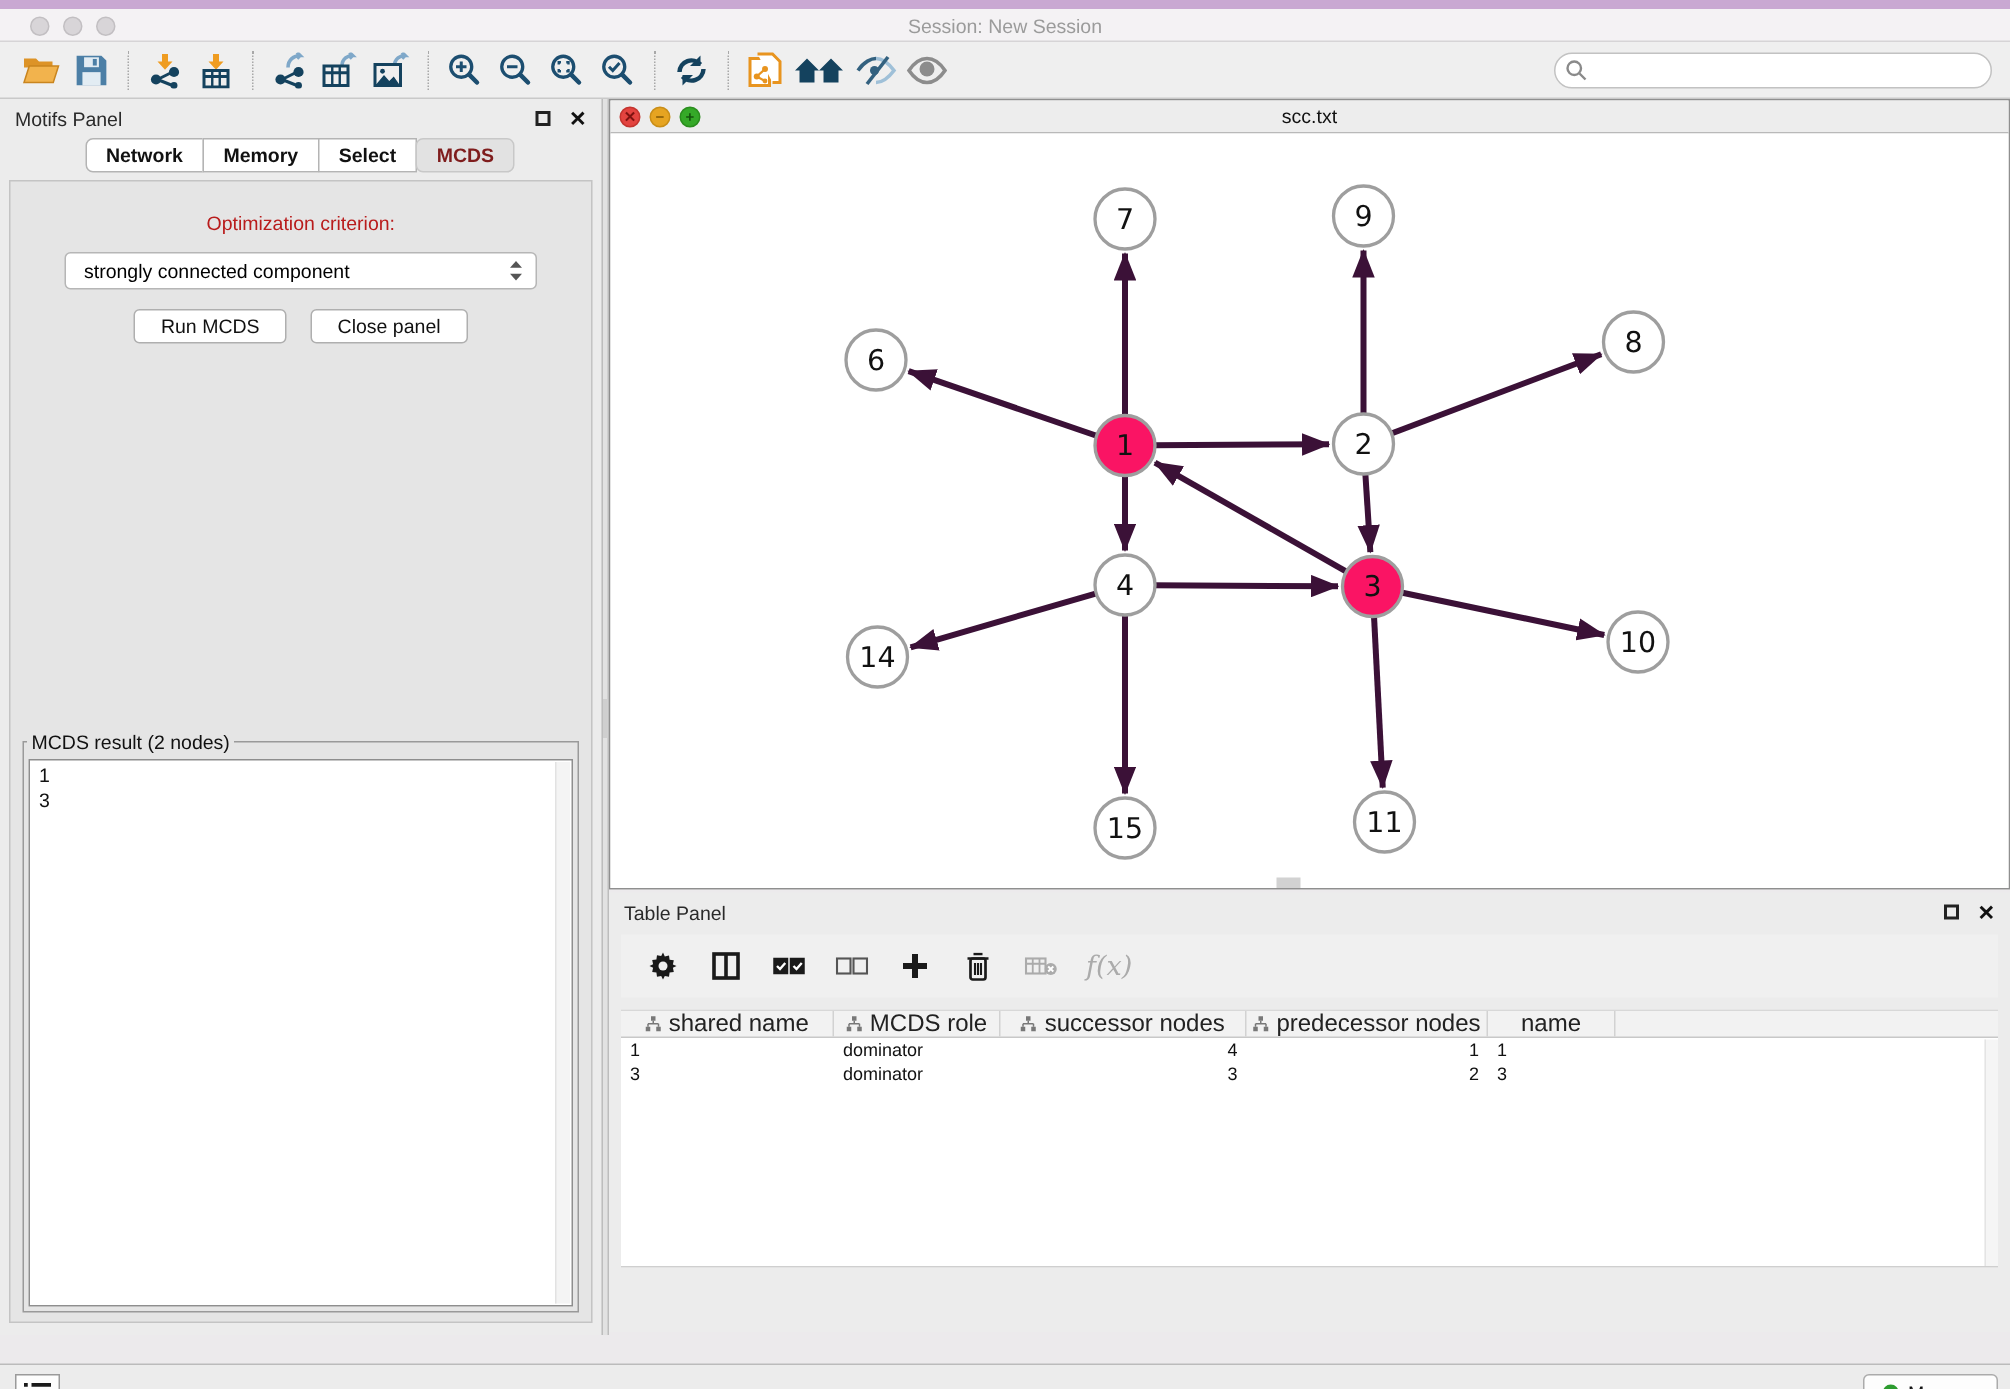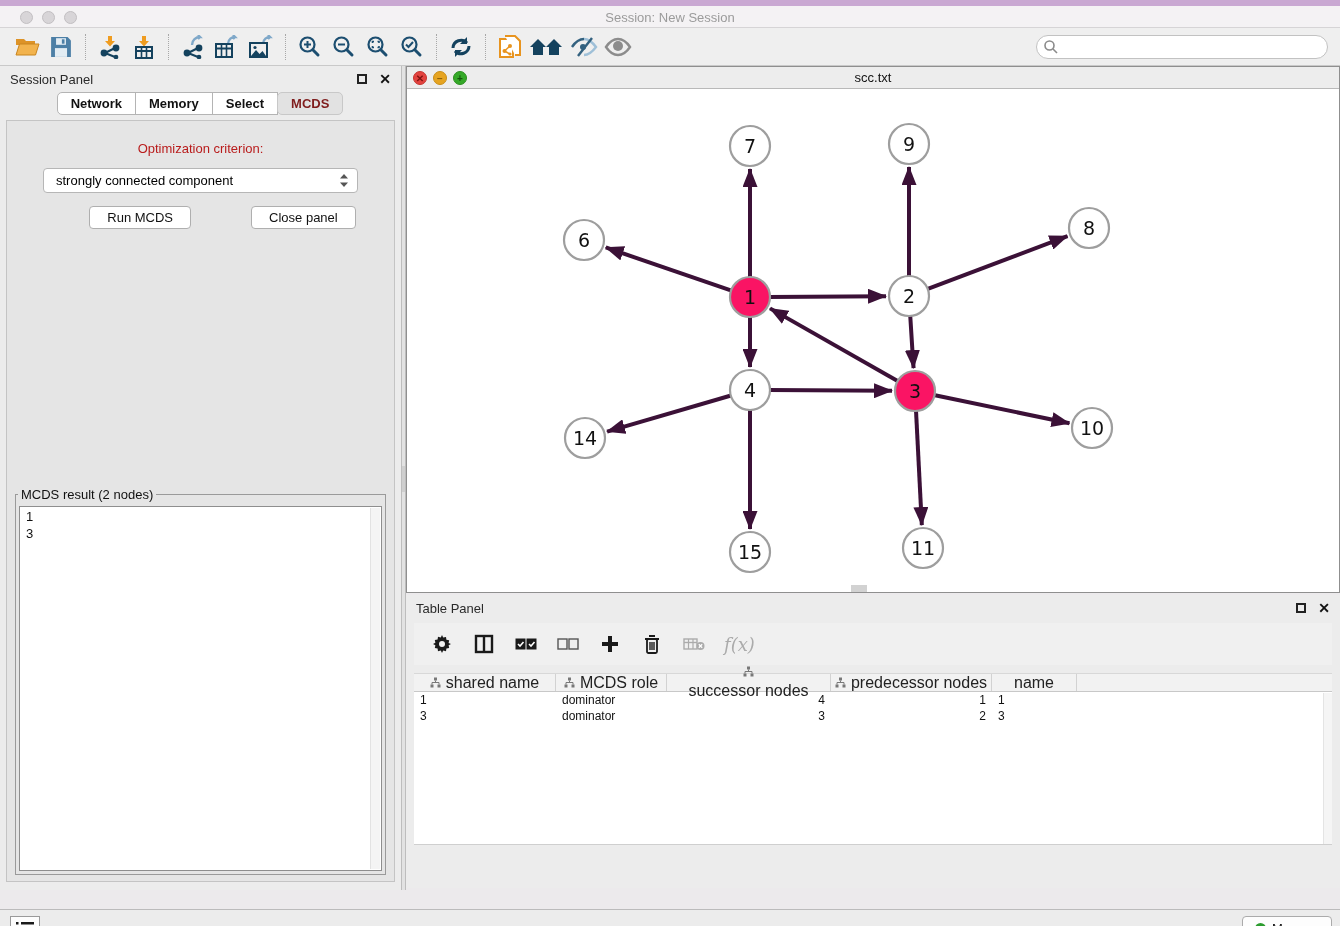--- a/index.html
+++ b/index.html
@@ -40,21 +40,21 @@
   #cp-content { position:absolute; left:6px; right:6px; top:54px; bottom:8px;
     background:#E5E5E5; border:1px solid #C4C4C4; }
   #opt-label { text-align:center; margin-top:20px; font-size:13px; color:#b91c1c; }
   #criterion-select { margin:12px 36px 0 36px; height:25px; background:#FFF;
     border:1px solid #B6B6B6; border-radius:4px; display:flex; align-items:center;
     padding:0 8px 0 12px; font-size:13px; cursor:pointer; }
   #criterion-select .sel-label { flex:1; }
   .btn-row { display:flex; justify-content:center; gap:16px; margin-top:13px; }
   .mac-btn { background:#FFF; border:1px solid #AFAFAF; border-radius:4px;
     padding:3px 17px; font-size:13px; color:#111; cursor:pointer;
-    font-family:"Liberation Sans",sans-serif;margin-left:44px; }
+    font-family:"Liberation Sans",sans-serif; }
   #result-fieldset { position:absolute; left:8px; right:8px; top:366px; bottom:6px;
     border:1px solid #9A9A9A; }
   #result-fieldset legend { font-size:13px; padding:0 3px; margin-left:2px; color:#111; }
   #result-box { position:absolute; left:3px; right:3px; top:4px; bottom:3px;
     background:#FFF; border:1px solid #8E8E8E; }
   #result-text { position:absolute; inset:1px 12px 1px 6px; font-size:13px; line-height:17px;
     color:#111; white-space:pre; }
   #result-scroll { position:absolute; right:1px; top:1px; bottom:1px; width:10px;
     background:#F4F4F4; border-left:1px solid #E2E2E2; }
   
@@ -248,21 +248,21 @@
     <svg width="14" height="14" viewBox="0 0 14 14">
         <circle cx="5.5" cy="5.5" r="4.5" fill="none" stroke="#8A8A8A" stroke-width="1.6"></circle>
         <line x1="9" y1="9" x2="13" y2="13" stroke="#8A8A8A" stroke-width="1.6"></line>
       </svg>
     <input id="search-input" type="text" value="" style="">
   </div>
 </div>
 
 <div id="control-panel">
   <div class="panel-header">
-    <span>Session Panel</span>
+    <span>Motifs Panel</span>
     <span class="ph-spacer"></span>
     <span class="win-float"></span>
     <span class="win-close">✕</span>
   </div>
   <div class="seg" id="cp-tabs">
       <button class="seg-btn">Network</button>
       <button class="seg-btn">Memory</button>
       <button class="seg-btn">Select</button>
       <button class="seg-btn active">MCDS</button>
     </div>
@@ -430,21 +430,21 @@
           <span style="display: inline-flex;">
             <svg width="11" height="11" viewBox="0 0 11 11">
               <rect x="4" y="0.5" width="3" height="3" fill="#787878"></rect>
               <path d="M5.5 3.5v2M2 5.5h7M2 5.5v2M9 5.5v2" stroke="#787878" fill="none"></path>
               <rect x="0.5" y="7.5" width="3" height="3" fill="#787878"></rect>
               <rect x="7.5" y="7.5" width="3" height="3" fill="#787878"></rect>
             </svg>
           </span>
           <span>MCDS role</span>
         </div>
-        <div class="th" style="width: 164px; flex-direction: column;">
+        <div class="th" style="width: 164px;">
           <span style="display: inline-flex;">
             <svg width="11" height="11" viewBox="0 0 11 11">
               <rect x="4" y="0.5" width="3" height="3" fill="#787878"></rect>
               <path d="M5.5 3.5v2M2 5.5h7M2 5.5v2M9 5.5v2" stroke="#787878" fill="none"></path>
               <rect x="0.5" y="7.5" width="3" height="3" fill="#787878"></rect>
               <rect x="7.5" y="7.5" width="3" height="3" fill="#787878"></rect>
             </svg>
           </span>
           <span>successor nodes</span>
         </div>

